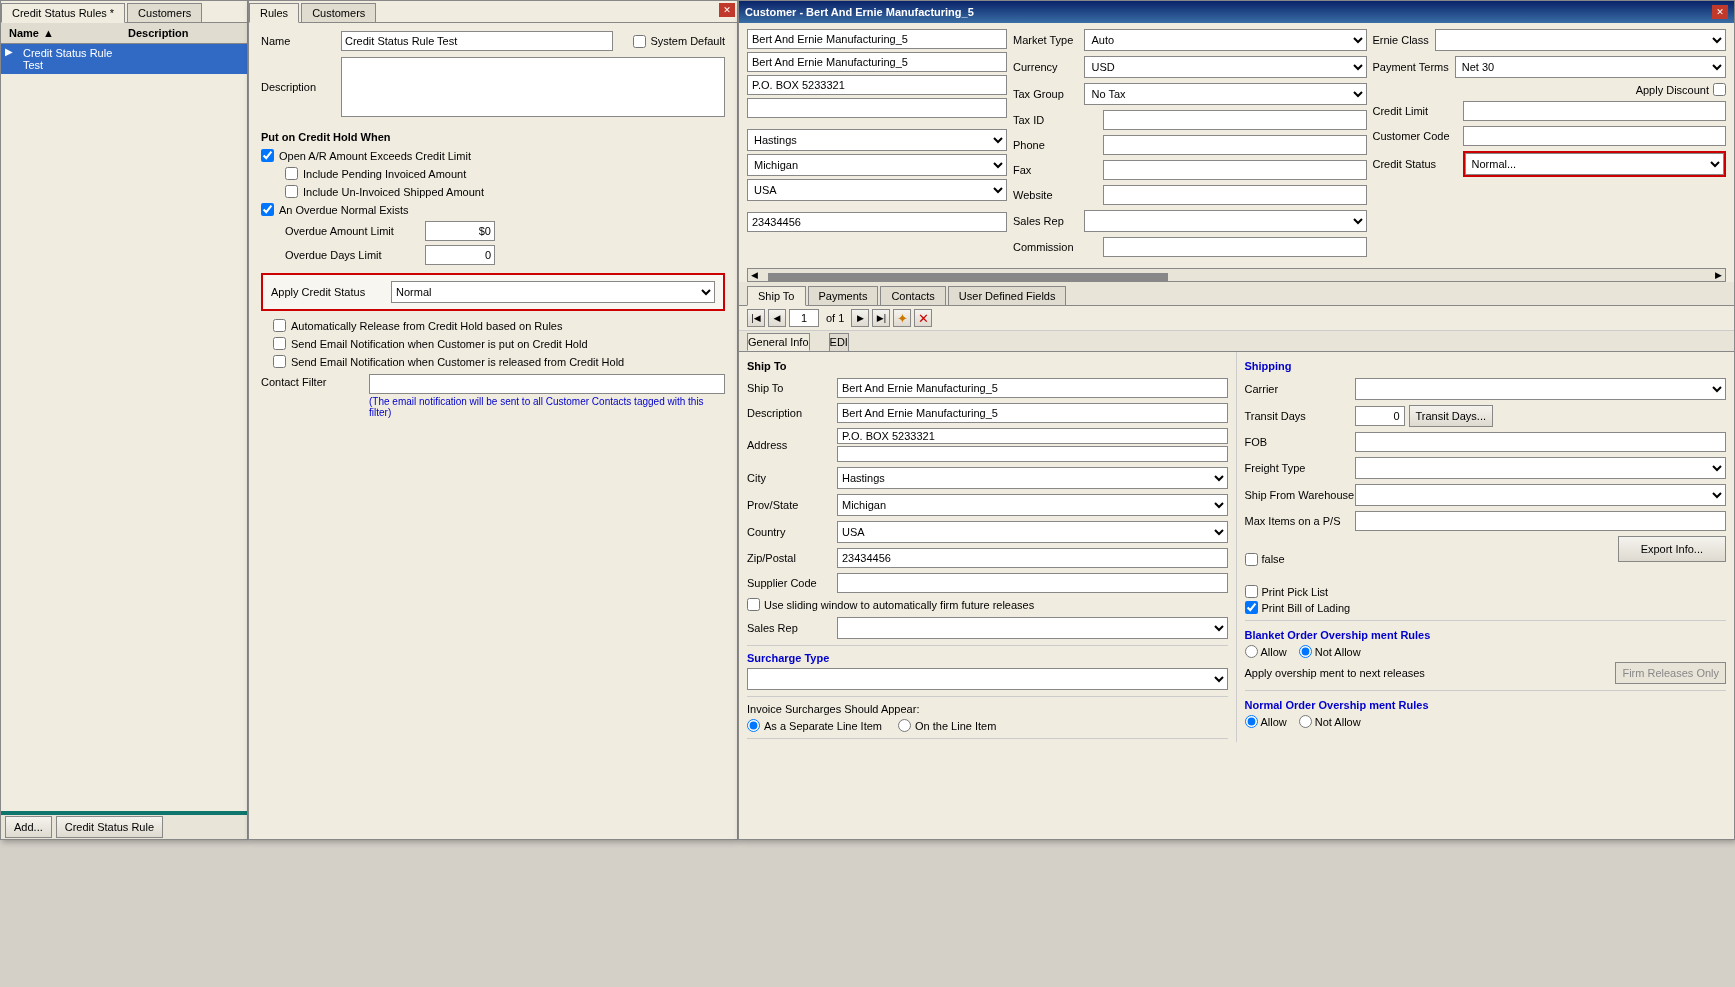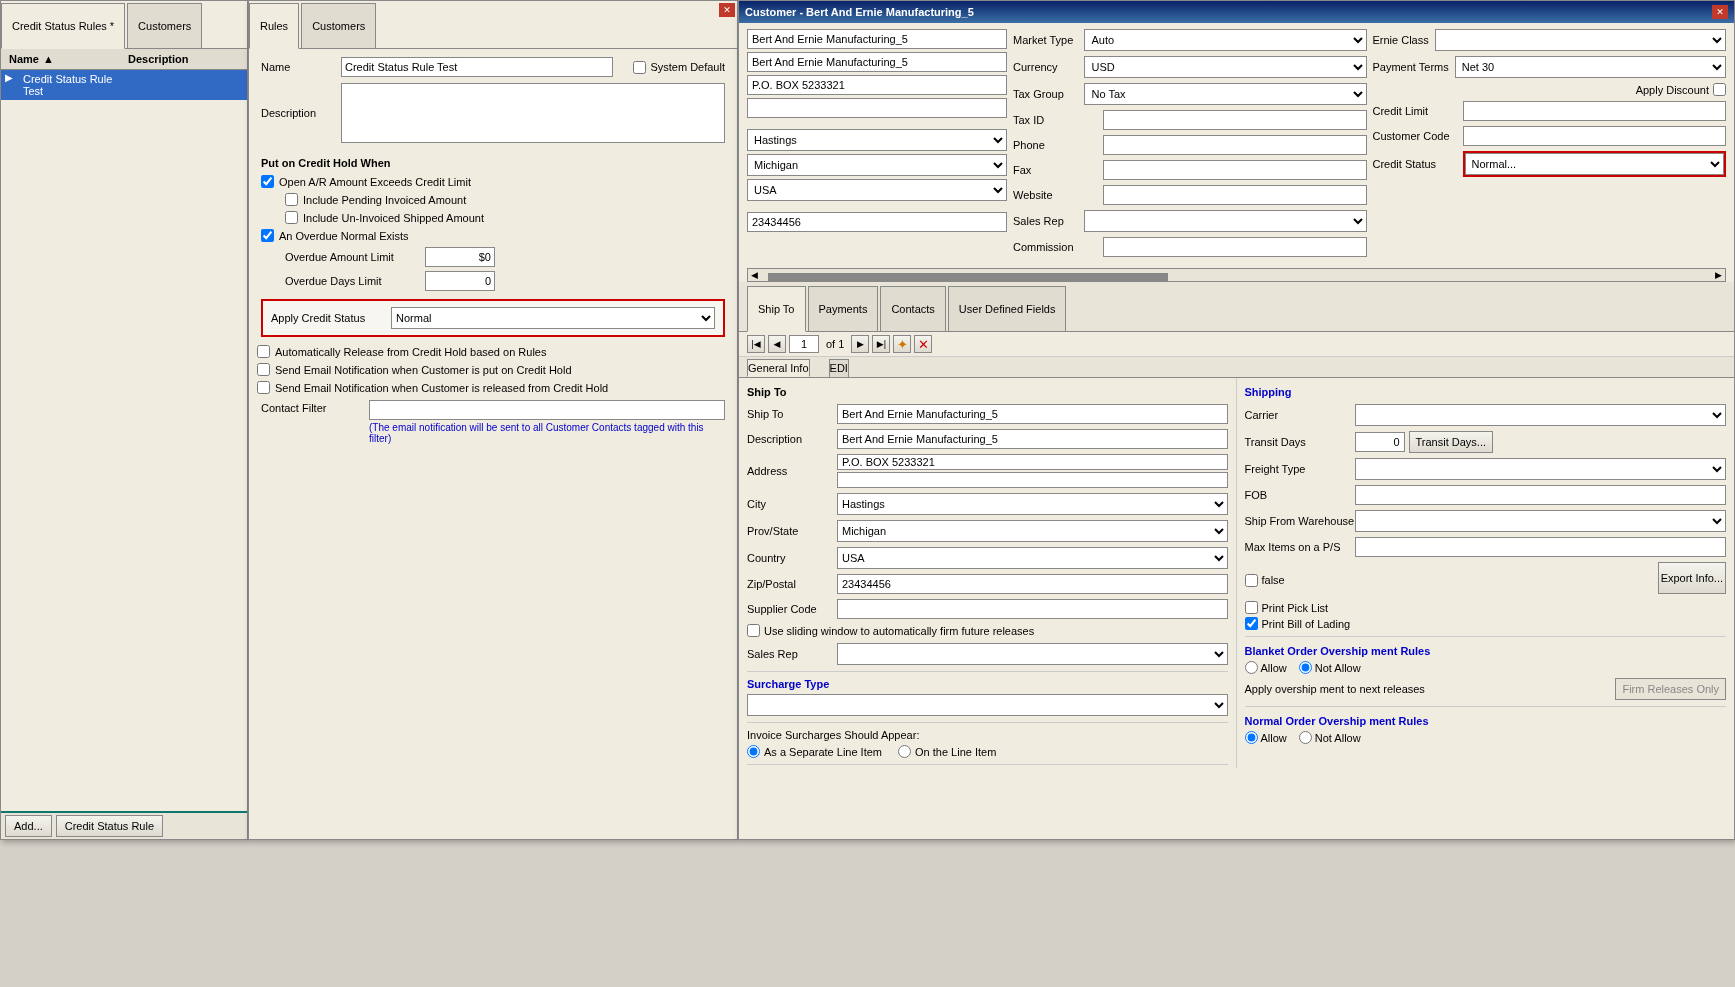--- a/index.html
+++ b/index.html
@@ -35,21 +35,21 @@
       justify-content: center;
     }
 
     
     .tab-bar {
       display: flex;
       background: #f0ece0;
       border-bottom: 1px solid #888;
     }
     .tab {
-      padding: 16px 10px;
+      padding: 3px 10px;
       border: 1px solid #888;
       border-bottom: none;
       background: #e0dcd0;
       cursor: pointer;
       margin-right: 2px;
       margin-top: 2px;
       font-size: 11px;
       text-align: center;
     }
     .tab.active {
@@ -98,21 +98,21 @@
     }
     .list-row-name { flex: 1; padding: 1px 4px; }
 
     .bottom-bar {
       position: absolute;
       bottom: 0;
       left: 0;
       right: 0;
       height: 28px;
       background: #e8e4d8;
-      border-top: 2px solid #0f766e;
+      border-top: 4px solid #0f766e;
       display: flex;
       align-items: center;
       padding: 2px 4px;
       gap: 4px;
     }
 
     .btn {
       background: linear-gradient(to bottom, #f5f3ee, #dedad0);
       border: 1px solid #888;
       padding: 2px 8px;
@@ -406,27 +406,27 @@
     .checkbox-field {
       display: flex;
       align-items: center;
       gap: 4px;
       margin-bottom: 3px;
       font-size: 11px;
     }
 
     .export-btn {
       float: right;
-      height: 32px;
-      padding: 0 2px;
+      height: 26px;
+      padding: 0 22px;
       border: 1px solid #888;
       background: linear-gradient(to bottom, #f5f3ee, #dedad0);
       cursor: pointer;
       font-size: 11px;
-      margin-bottom: 4px;
+      margin-bottom: 20px;
     }
 
     .blanket-title {
       color: #0000cc;
       font-weight: bold;
       font-size: 11px;
       margin: 8px 0 4px;
     }
 
     .radio-row {
@@ -618,21 +618,21 @@
 
   <div class="apply-status-box">
     <div class="apply-status-label">Apply Credit Status</div>
     <select class="apply-status-select">
       <option>Normal</option>
       <option>Hold</option>
       <option>Warning</option>
     </select>
   </div>
 
-  <div style="padding: 0 8px;">
+  <div style="padding: 0 24px;">
     <div class="checkbox-row" style="margin-top:8px;">
       <input type="checkbox" style="">
       <span>Automatically Release from Credit Hold based on Rules</span>
     </div>
     <div class="checkbox-row">
       <input type="checkbox" style="">
       <span>Send Email Notification when Customer is put on Credit Hold</span>
     </div>
     <div class="checkbox-row">
       <input type="checkbox" style="">
@@ -914,29 +914,29 @@
         </select>
       </div>
 
       <div class="ship-field-row">
         <div class="ship-label">Transit Days</div>
         <input type="text" class="transit-input" value="0" style="">
         <button class="transit-btn">Transit Days...</button>
       </div>
 
       <div class="ship-field-row">
+        <div class="ship-label">FOB</div>
+        <input type="text" class="ship-input" style="">
+      </div>
+
+      <div class="ship-field-row">
         <div class="ship-label">Freight Type</div>
         <select class="ship-select">
           <option></option>
         </select>
-      </div>
-
-      <div class="ship-field-row">
-        <div class="ship-label">FOB</div>
-        <input type="text" class="ship-input" style="">
       </div>
 
       <div class="ship-field-row">
         <div class="ship-label">Ship From Warehouse</div>
         <select class="ship-select">
           <option></option>
         </select>
       </div>
 
       <div class="ship-field-row">

